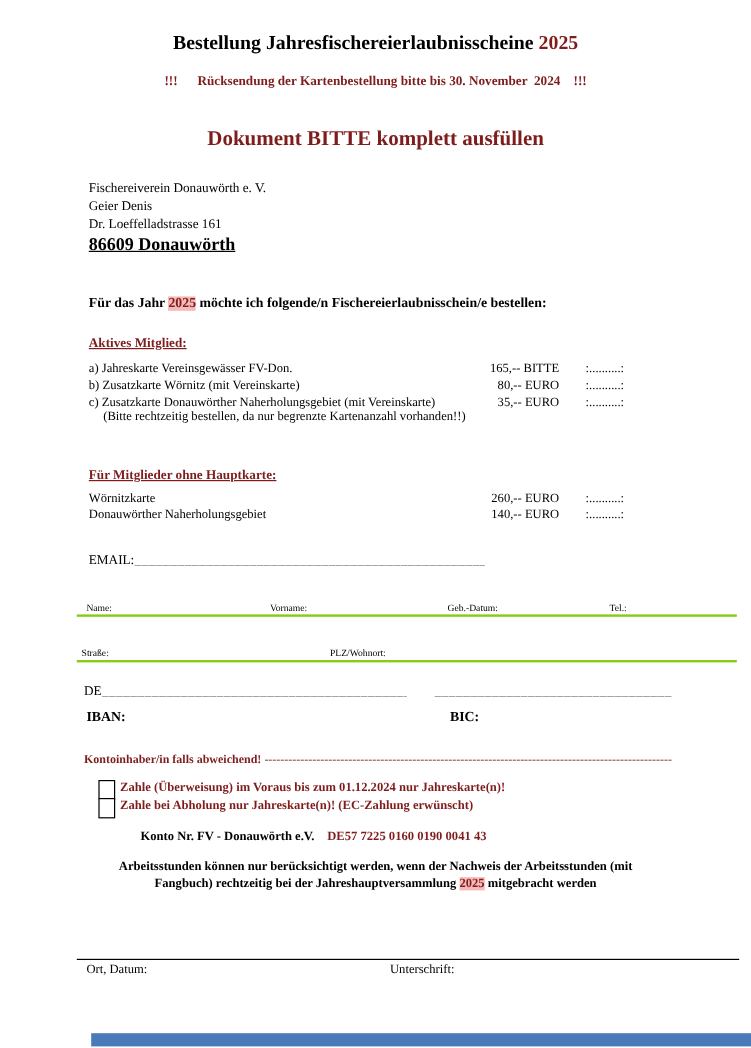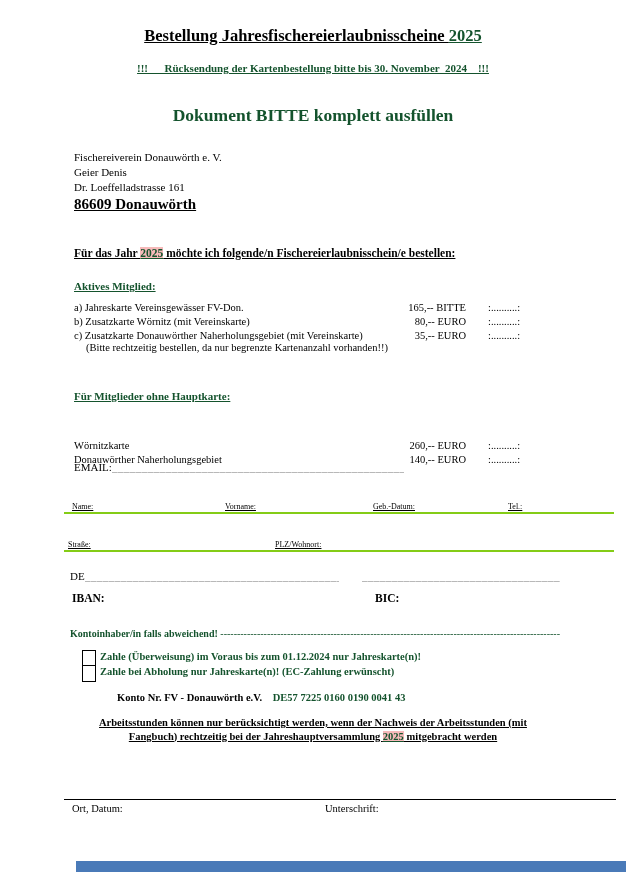--- a/index.html
+++ b/index.html
@@ -3,22 +3,22 @@
 <meta charset="utf-8">
 <style>
   html,body{margin:0;padding:0;background:#ffffff;}
   .page{
     position:relative;width:626px;height:873px;background:#ffffff;overflow:hidden;
     font-family:"Liberation Serif","DejaVu Serif",serif;color:#000;
   }
   .abs{position:absolute;}
   .center{left:0;width:626px;text-align:center;}
   .b{font-weight:bold;}
-  .u{text-decoration:underline;}
-  .red{color:#14532d;}
+  .u{}
+  .red{color:#7f1d1d;}
   .pre{white-space:pre;}
   .hl{background:#f6baba;}
   .title{top:26px;font-size:16.5px;font-weight:bold;}
   .deadline{top:62px;font-size:11px;font-weight:bold;}
   .instruction{top:105px;font-size:17.5px;font-weight:bold;}
   .address{left:74px;top:150px;font-size:11px;line-height:15px;}
   .address .city{font-size:15px;font-weight:bold;margin-top:2px;text-decoration:underline;}
   .intro{left:74px;top:247px;font-size:11.5px;}
   .sec-head{font-size:11px;font-weight:bold;text-decoration:underline;}
   .items{left:74px;font-size:10.5px;line-height:13.8px;display:grid;grid-template-columns:312px 80px 62px;}
@@ -71,21 +71,21 @@
     <span class="price">80,-- EURO</span>
     <span class="qty">:..........:</span>
     <span>c) Zusatzkarte Donauwörther Naherholungsgebiet  (mit Vereinskarte)</span>
     <span class="price">35,-- EURO</span>
     <span class="qty">:..........:</span>
   </div>
   <div class="abs note">(Bitte rechtzeitig bestellen, da nur begrenzte Kartenanzahl vorhanden!!)</div>
 
   <div class="abs sec-head red" style="left:74px;top:390px;">Für Mitglieder ohne Hauptkarte:</div>
 
-  <div class="abs items" style="top:439px;">
+  <div class="abs items" style="top:409px;">
     <span>Wörnitzkarte</span>
     <span class="price">260,-- EURO</span>
     <span class="qty">:..........:</span>
     <span>Donauwörther Naherholungsgebiet</span>
     <span class="price">140,-- EURO</span>
     <span class="qty">:..........:</span>
   </div>
 
   <div class="abs email-row">
     <span>EMAIL:</span><span class="blank" style="width:292px;">____________________________________________________________</span>

